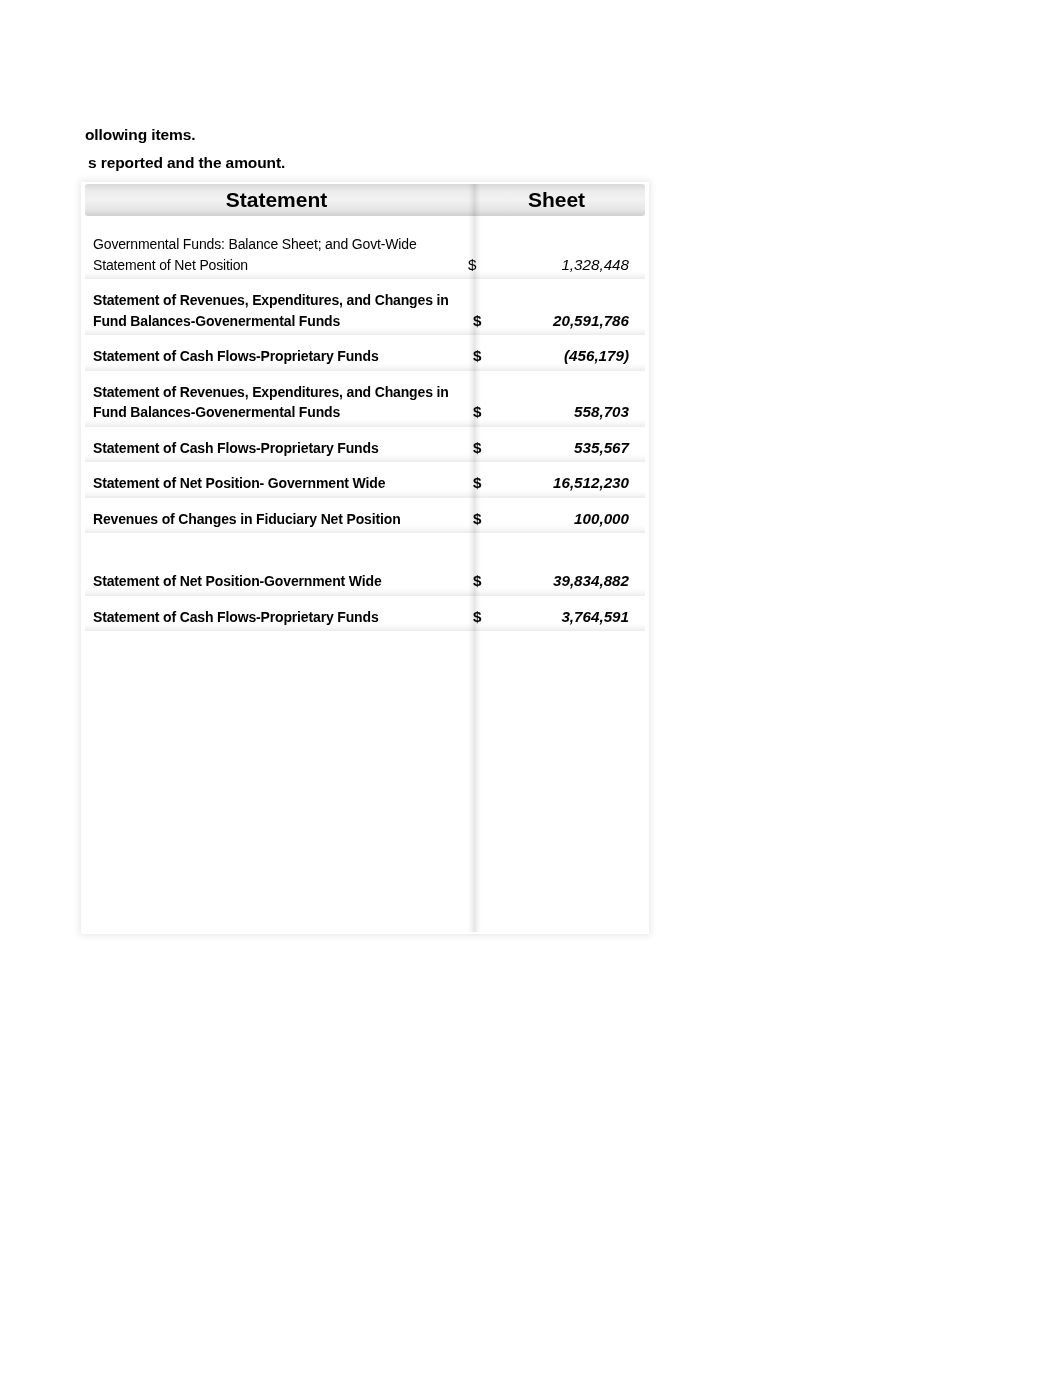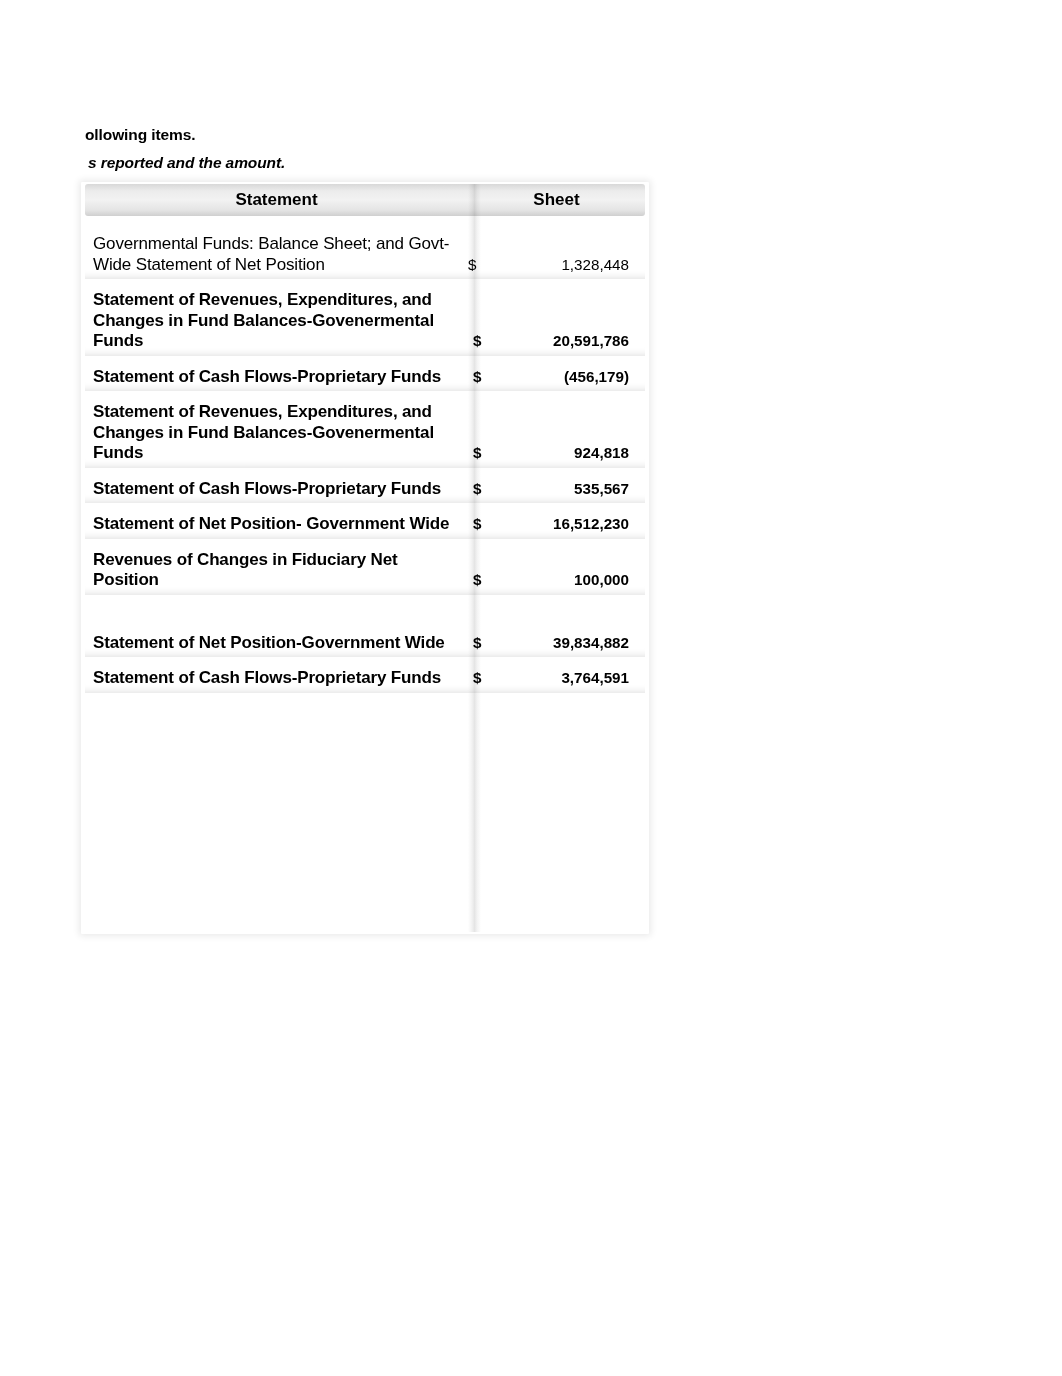--- a/index.html
+++ b/index.html
@@ -31,21 +31,21 @@
     position: absolute;
     left: 80px;
     font-weight: bold;
     font-size: 15.5px;
     line-height: 18px;
     letter-spacing: -0.1px;
     white-space: nowrap;
     color: #000;
   }
   .intro-1 { top: 126px; }
-  .intro-2 { top: 154px; left: 83px; font-style: italic; }
+  .intro-2 { top: 154px; left: 83px; }
 
   
   .table-wrap {
     position: absolute;
     left: 80px;
     top: 184px;
     width: 560px;
   }
 
   .sheet-table {
@@ -95,21 +95,21 @@
   .sheet-table thead th {
     padding: 0;
     border: none;
   }
   .hdr-cell {
     position: relative;
     height: 32px;
     line-height: 32px;
     text-align: center;
     font-weight: bold;
-    font-size: 17px;
+    font-size: 21px;
     background: linear-gradient(to bottom,
                 #d8d8d8 0%,
                 #ececec 22%,
                 #f2f2f2 50%,
                 #e4e4e4 82%,
                 #cfcfcf 100%);
     color: #000;
   }
   .hdr-cell.left-end {
     border-top-left-radius: 3px;
@@ -123,21 +123,21 @@
   
   .sheet-table tbody td {
     padding: 0;
     border: none;
     vertical-align: bottom;
     background: #ffffff;
   }
 
   .stmt-cell {
     padding: 0 10px 4px 8px;
-    font-size: 17px;
+    font-size: 14px;
     line-height: 20.5px;
     letter-spacing: -0.15px;
     color: #000;
   }
   .amt-cell {
     padding: 0 16px 4px 0;
     font-size: 15.2px;
     line-height: 20.5px;
     color: #000;
     white-space: nowrap;
@@ -149,20 +149,21 @@
   .amt-sym {
     width: 46px;
     flex: 0 0 46px;
     text-align: left;
     padding-left: 5px;
     box-sizing: border-box;
   }
   .amt-val {
     flex: 1 1 auto;
     text-align: right;
+    font-style: italic;
   }
 
   tr.bold .stmt-cell,
   tr.bold .amt-cell { font-weight: bold; }
   tr.plain .stmt-cell,
   tr.plain .amt-cell { font-weight: normal; }
   tr.plain .amt-sym { padding-left: 0px; }
 
   
   .rowpad { display: block; }
@@ -277,21 +278,21 @@
             <td></td>
           </tr>
           <tr class="data-row bold">
             <td>
               <div class="stmt-cell rowpad">Statement of Revenues, Expenditures, and Changes in Fund Balances-Govenermental Funds</div>
             </td>
             <td>
               <div class="amt-cell">
                 <div class="amt-inner">
                   <span class="amt-sym">$</span>
-                  <span class="amt-val">924,818</span>
+                  <span class="amt-val">558,703</span>
                 </div>
               </div>
             </td>
           </tr>
           <tr class="spacer-sm">
             <td></td>
             <td></td>
           </tr>
           <tr class="data-row bold">
             <td>

